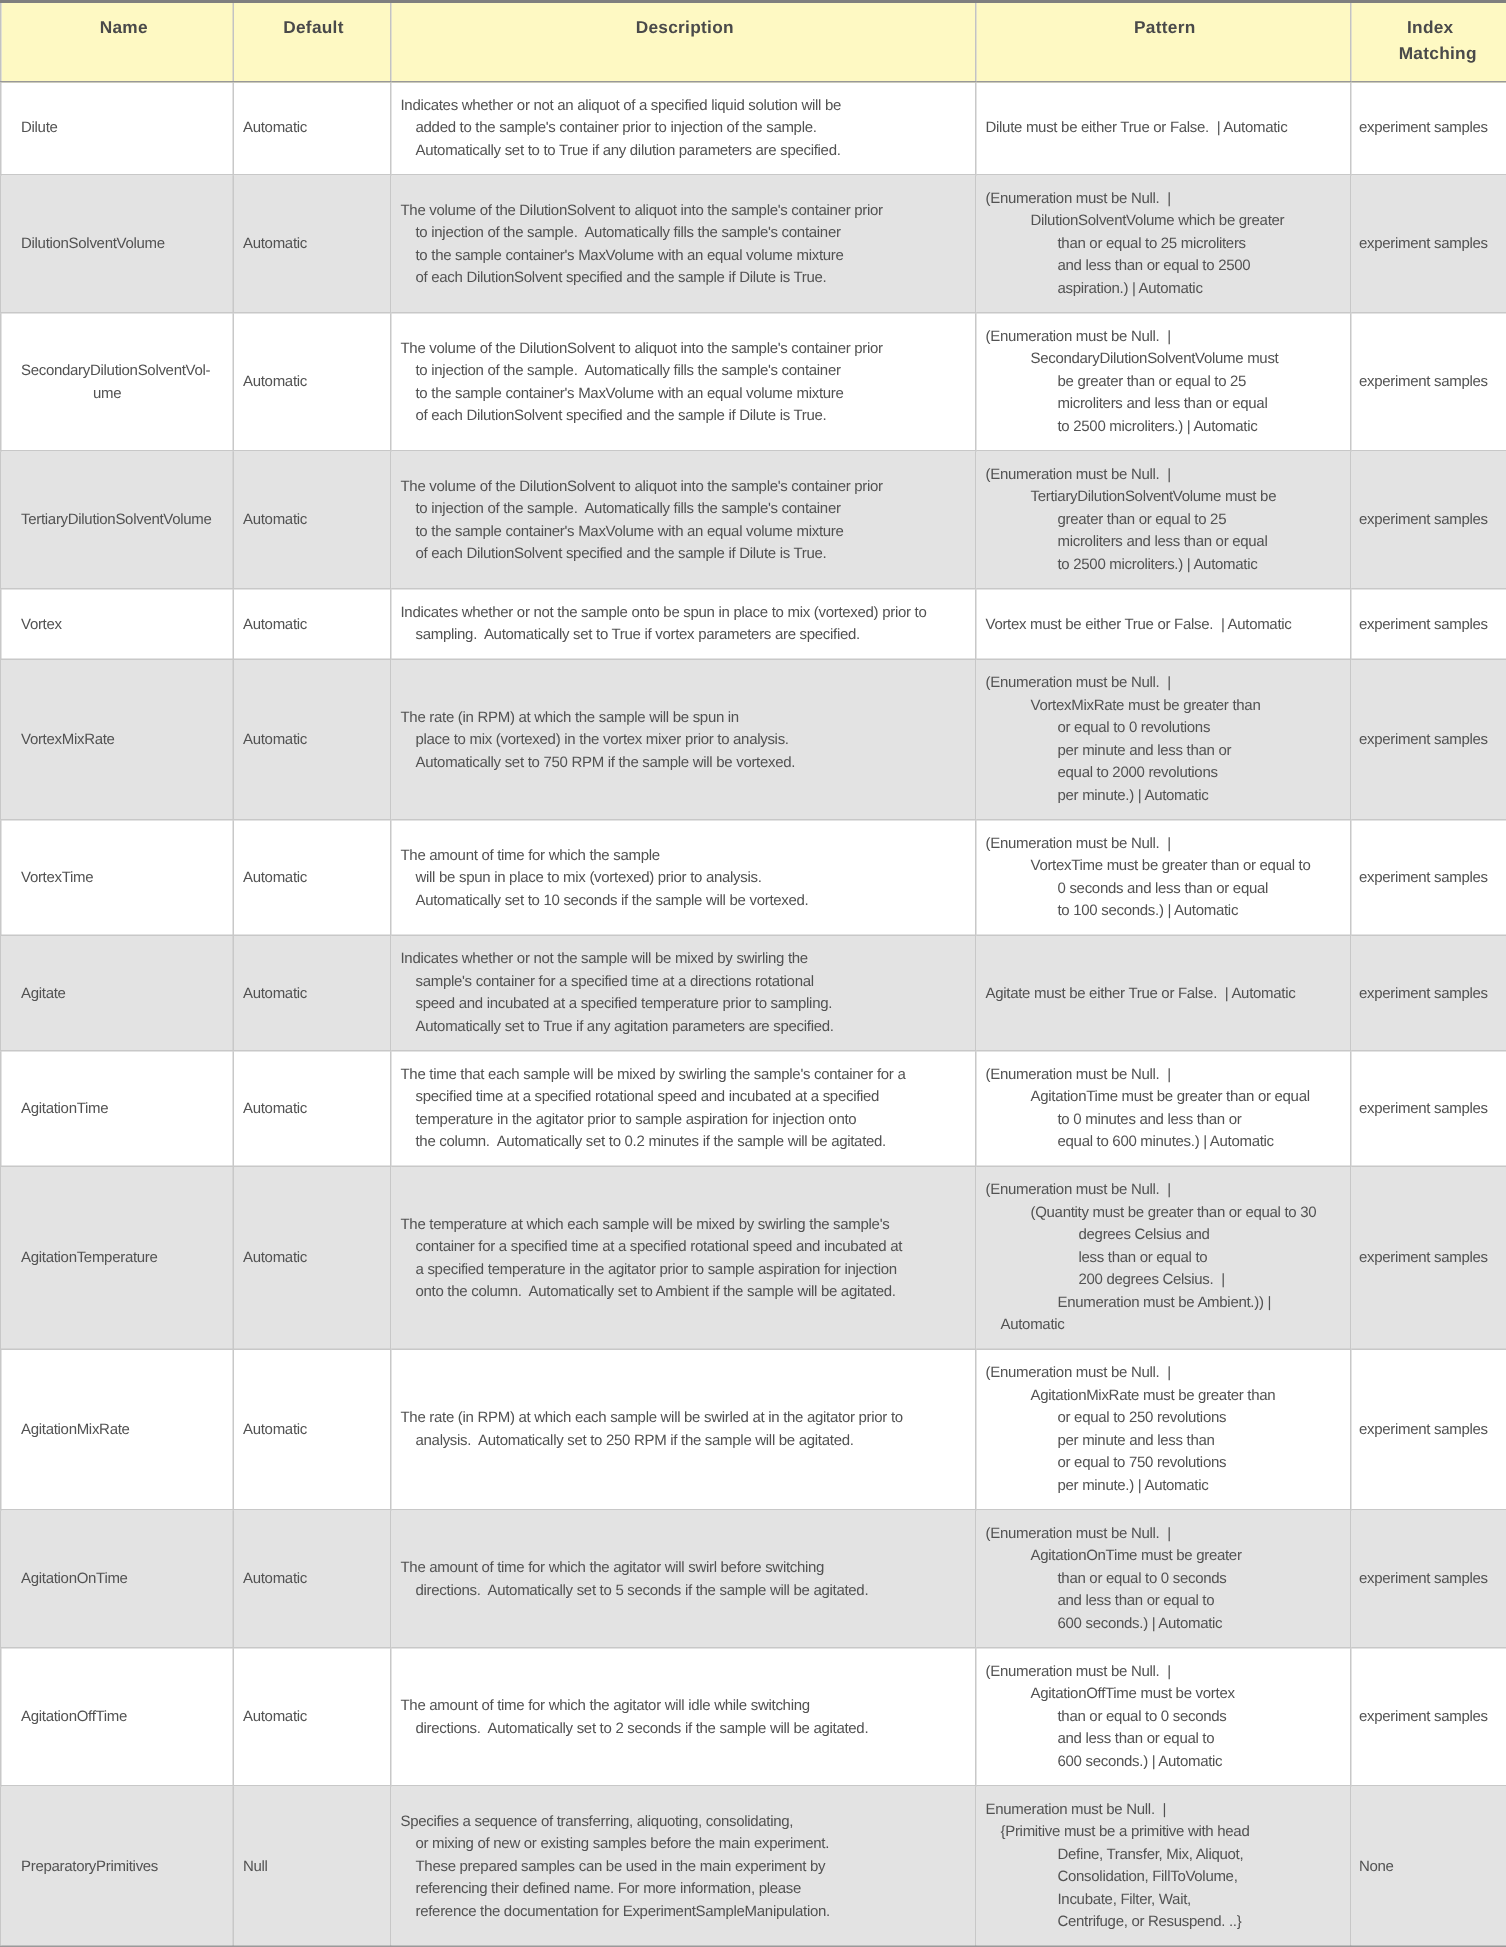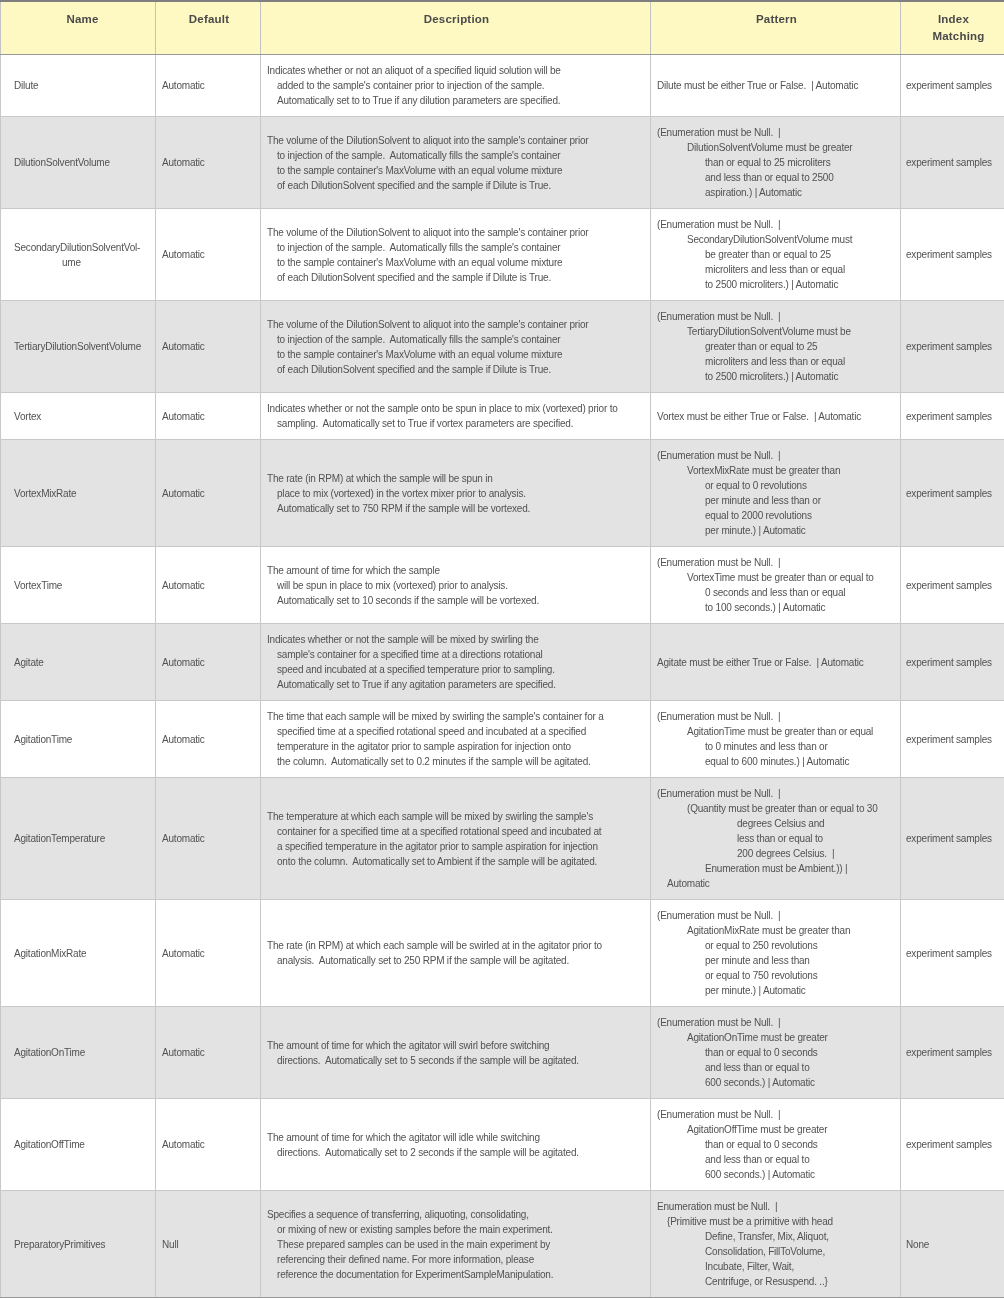--- a/index.html
+++ b/index.html
@@ -16,21 +16,21 @@
     padding:9px 4px 9px 6px; border:1px solid #c3c3c3; border-bottom:1px solid #989898;
   }
   tbody td {
     border:1px solid #c8c8c8; vertical-align:middle;
     padding:8px 4px 8px 6px; overflow:hidden;
   }
   tbody tr { background:#ffffff; }
   tbody tr:nth-child(even) { background:#e3e3e3; }
   .ln { white-space:pre; font-size:10px; line-height:15px; letter-spacing:-0.2px; color:#525252; }
   thead .ln { font-size:11.5px; line-height:17px; letter-spacing:.2px; color:#4a4a4a; }
-  .i0{margin-left:0} .i1{margin-left:10px} .i2{margin-left:30px} .i3{margin-left:48px} .i4{margin-left:80px}
+  .i0{margin-left:0} .i1{margin-left:10px} .i2{margin-left:30px} .i3{margin-left:48px} .i4{margin-left:62px}
   td.col-name, th.col-name { padding-left:13px; }
   td.col-index { padding-left:5px;margin-top:40px; }
 </style>
 </head>
 <body>
 
 <div class="wrap">
   <table class="doc-table">
     <colgroup>
       <col class="c-name">
@@ -87,21 +87,21 @@
             <div class="ln i0">Automatic</div>
           </td>
           <td class="col-desc">
             <div class="ln i0">The volume of the DilutionSolvent to aliquot into the sample's container prior</div>
             <div class="ln i1">to injection of the sample.  Automatically fills the sample's container</div>
             <div class="ln i1">to the sample container's MaxVolume with an equal volume mixture</div>
             <div class="ln i1">of each DilutionSolvent specified and the sample if Dilute is True.</div>
           </td>
           <td class="col-pattern">
             <div class="ln i0">(Enumeration must be Null.  |</div>
-            <div class="ln i2">DilutionSolventVolume must be greater</div>
+            <div class="ln i2">DilutionSolventVolume which be greater</div>
             <div class="ln i3">than or equal to 25 microliters</div>
             <div class="ln i3">and less than or equal to 2500</div>
             <div class="ln i3">aspiration.) | Automatic</div>
           </td>
           <td class="col-index">
             <div class="ln i0">experiment samples</div>
           </td>
         </tr>
         <tr>
           <td class="col-name">
@@ -336,21 +336,21 @@
           </td>
           <td class="col-default">
             <div class="ln i0">Automatic</div>
           </td>
           <td class="col-desc">
             <div class="ln i0">The amount of time for which the agitator will idle while switching</div>
             <div class="ln i1">directions.  Automatically set to 2 seconds if the sample will be agitated.</div>
           </td>
           <td class="col-pattern">
             <div class="ln i0">(Enumeration must be Null.  |</div>
-            <div class="ln i2">AgitationOffTime must be greater</div>
+            <div class="ln i2">AgitationOffTime must be vortex</div>
             <div class="ln i3">than or equal to 0 seconds</div>
             <div class="ln i3">and less than or equal to</div>
             <div class="ln i3">600 seconds.) | Automatic</div>
           </td>
           <td class="col-index">
             <div class="ln i0">experiment samples</div>
           </td>
         </tr>
         <tr>
           <td class="col-name">

